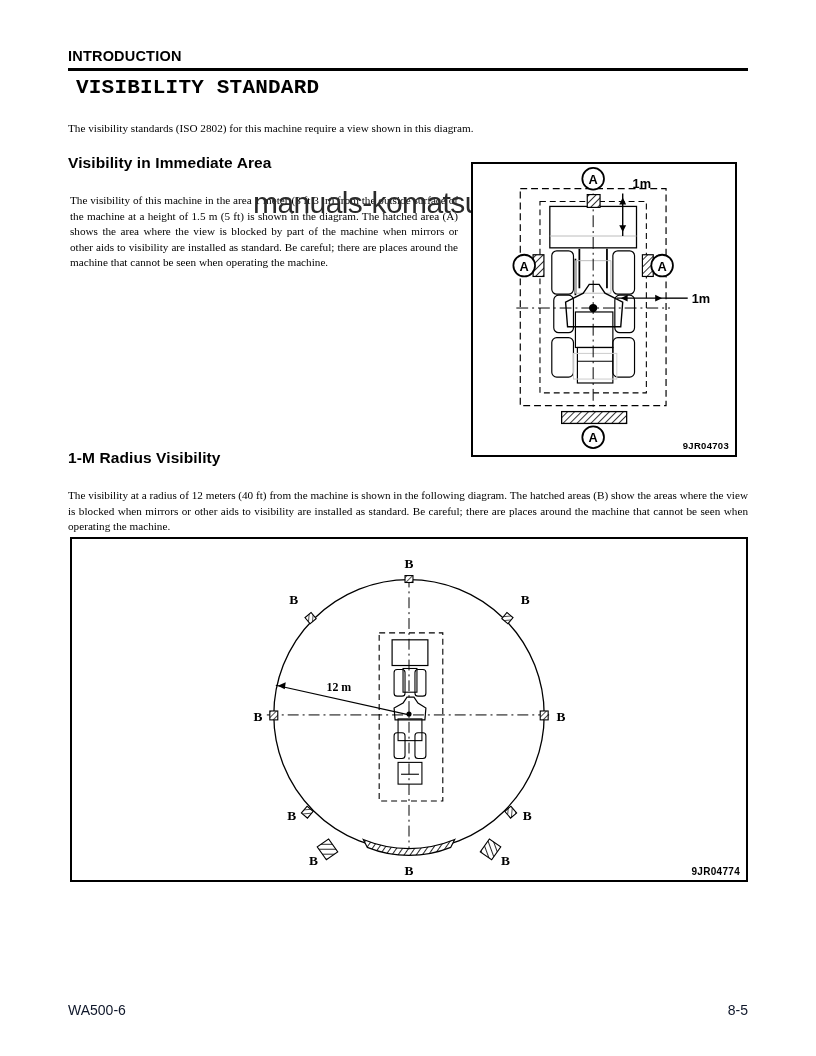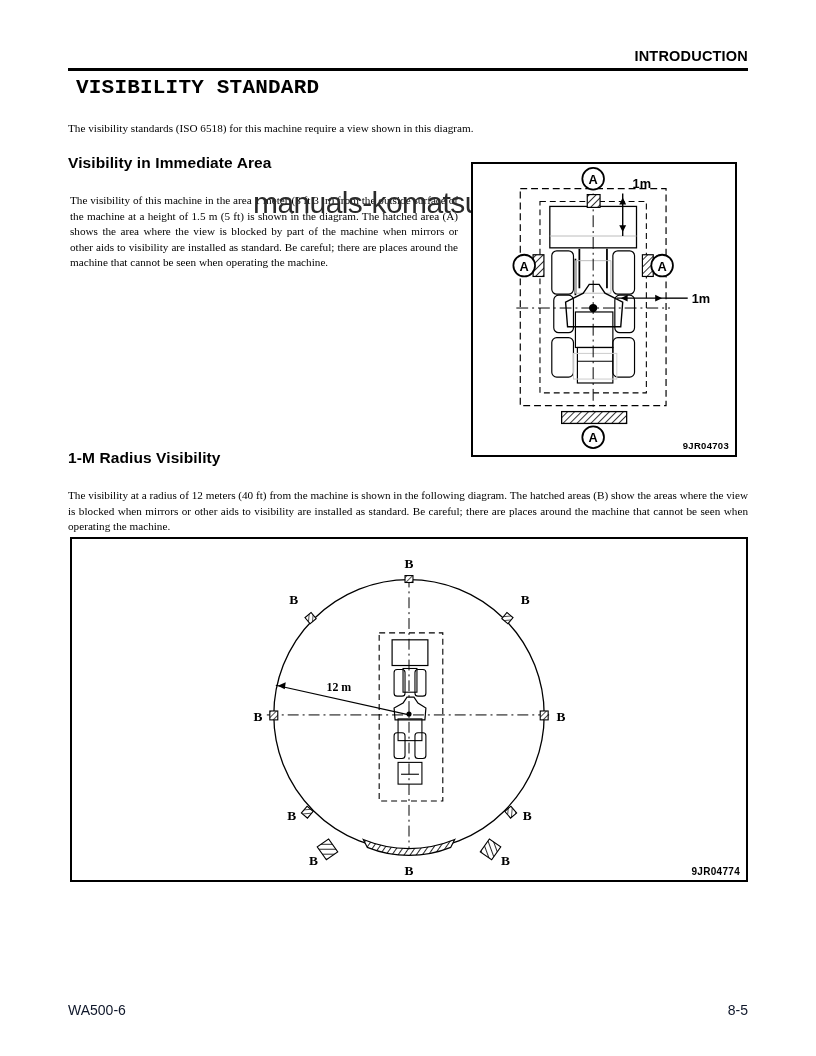--- a/index.html
+++ b/index.html
@@ -15,21 +15,21 @@
     color: #000000;
     overflow: hidden;
   }
 
   
   #page-header {
     position: absolute;
     left: 68px;
     top: 48px;
     width: 680px;
-    text-align: right;
+    text-align: left;
     font-family: "Liberation Sans", sans-serif;
     font-weight: bold;
     font-size: 14.5px;
     letter-spacing: 0.2px;
   }
   #header-rule {
     position: absolute;
     left: 68px;
     top: 68px;
     width: 680px;
@@ -118,21 +118,21 @@
   #footer-page  { right: 68px; }
 </style>
 </head>
 <body>
 
 <div id="page-header">INTRODUCTION</div>
 <div id="header-rule"></div>
 
 <div id="doc-title">VISIBILITY STANDARD</div>
 
-<div id="intro-paragraph" class="body-text">The visibility standards (ISO 6518) for this machine require a view shown in this diagram.</div>
+<div id="intro-paragraph" class="body-text">The visibility standards (ISO 2802) for this machine require a view shown in this diagram.</div>
 
 <div id="section-title-1" class="section-title">Visibility in Immediate Area</div>
 
 <div id="para-immediate" class="body-text">The visibility of this machine in the area 1 meter (3 ft 3 in) from the outside surface of the machine at a height of 1.5 m (5 ft) is shown in the diagram. The hatched area (A) shows the area where the view is blocked by part of the machine when mirrors or other aids to visibility are installed as standard. Be careful; there are places around the machine that cannot be seen when operating the machine.</div>
 
 <div id="watermark">manuals-komatsu.com</div>
 
 <div id="figure-1" class="figure-box">
   <svg class="fig-svg" viewBox="0 0 266 295" preserveAspectRatio="none">
     <defs>

